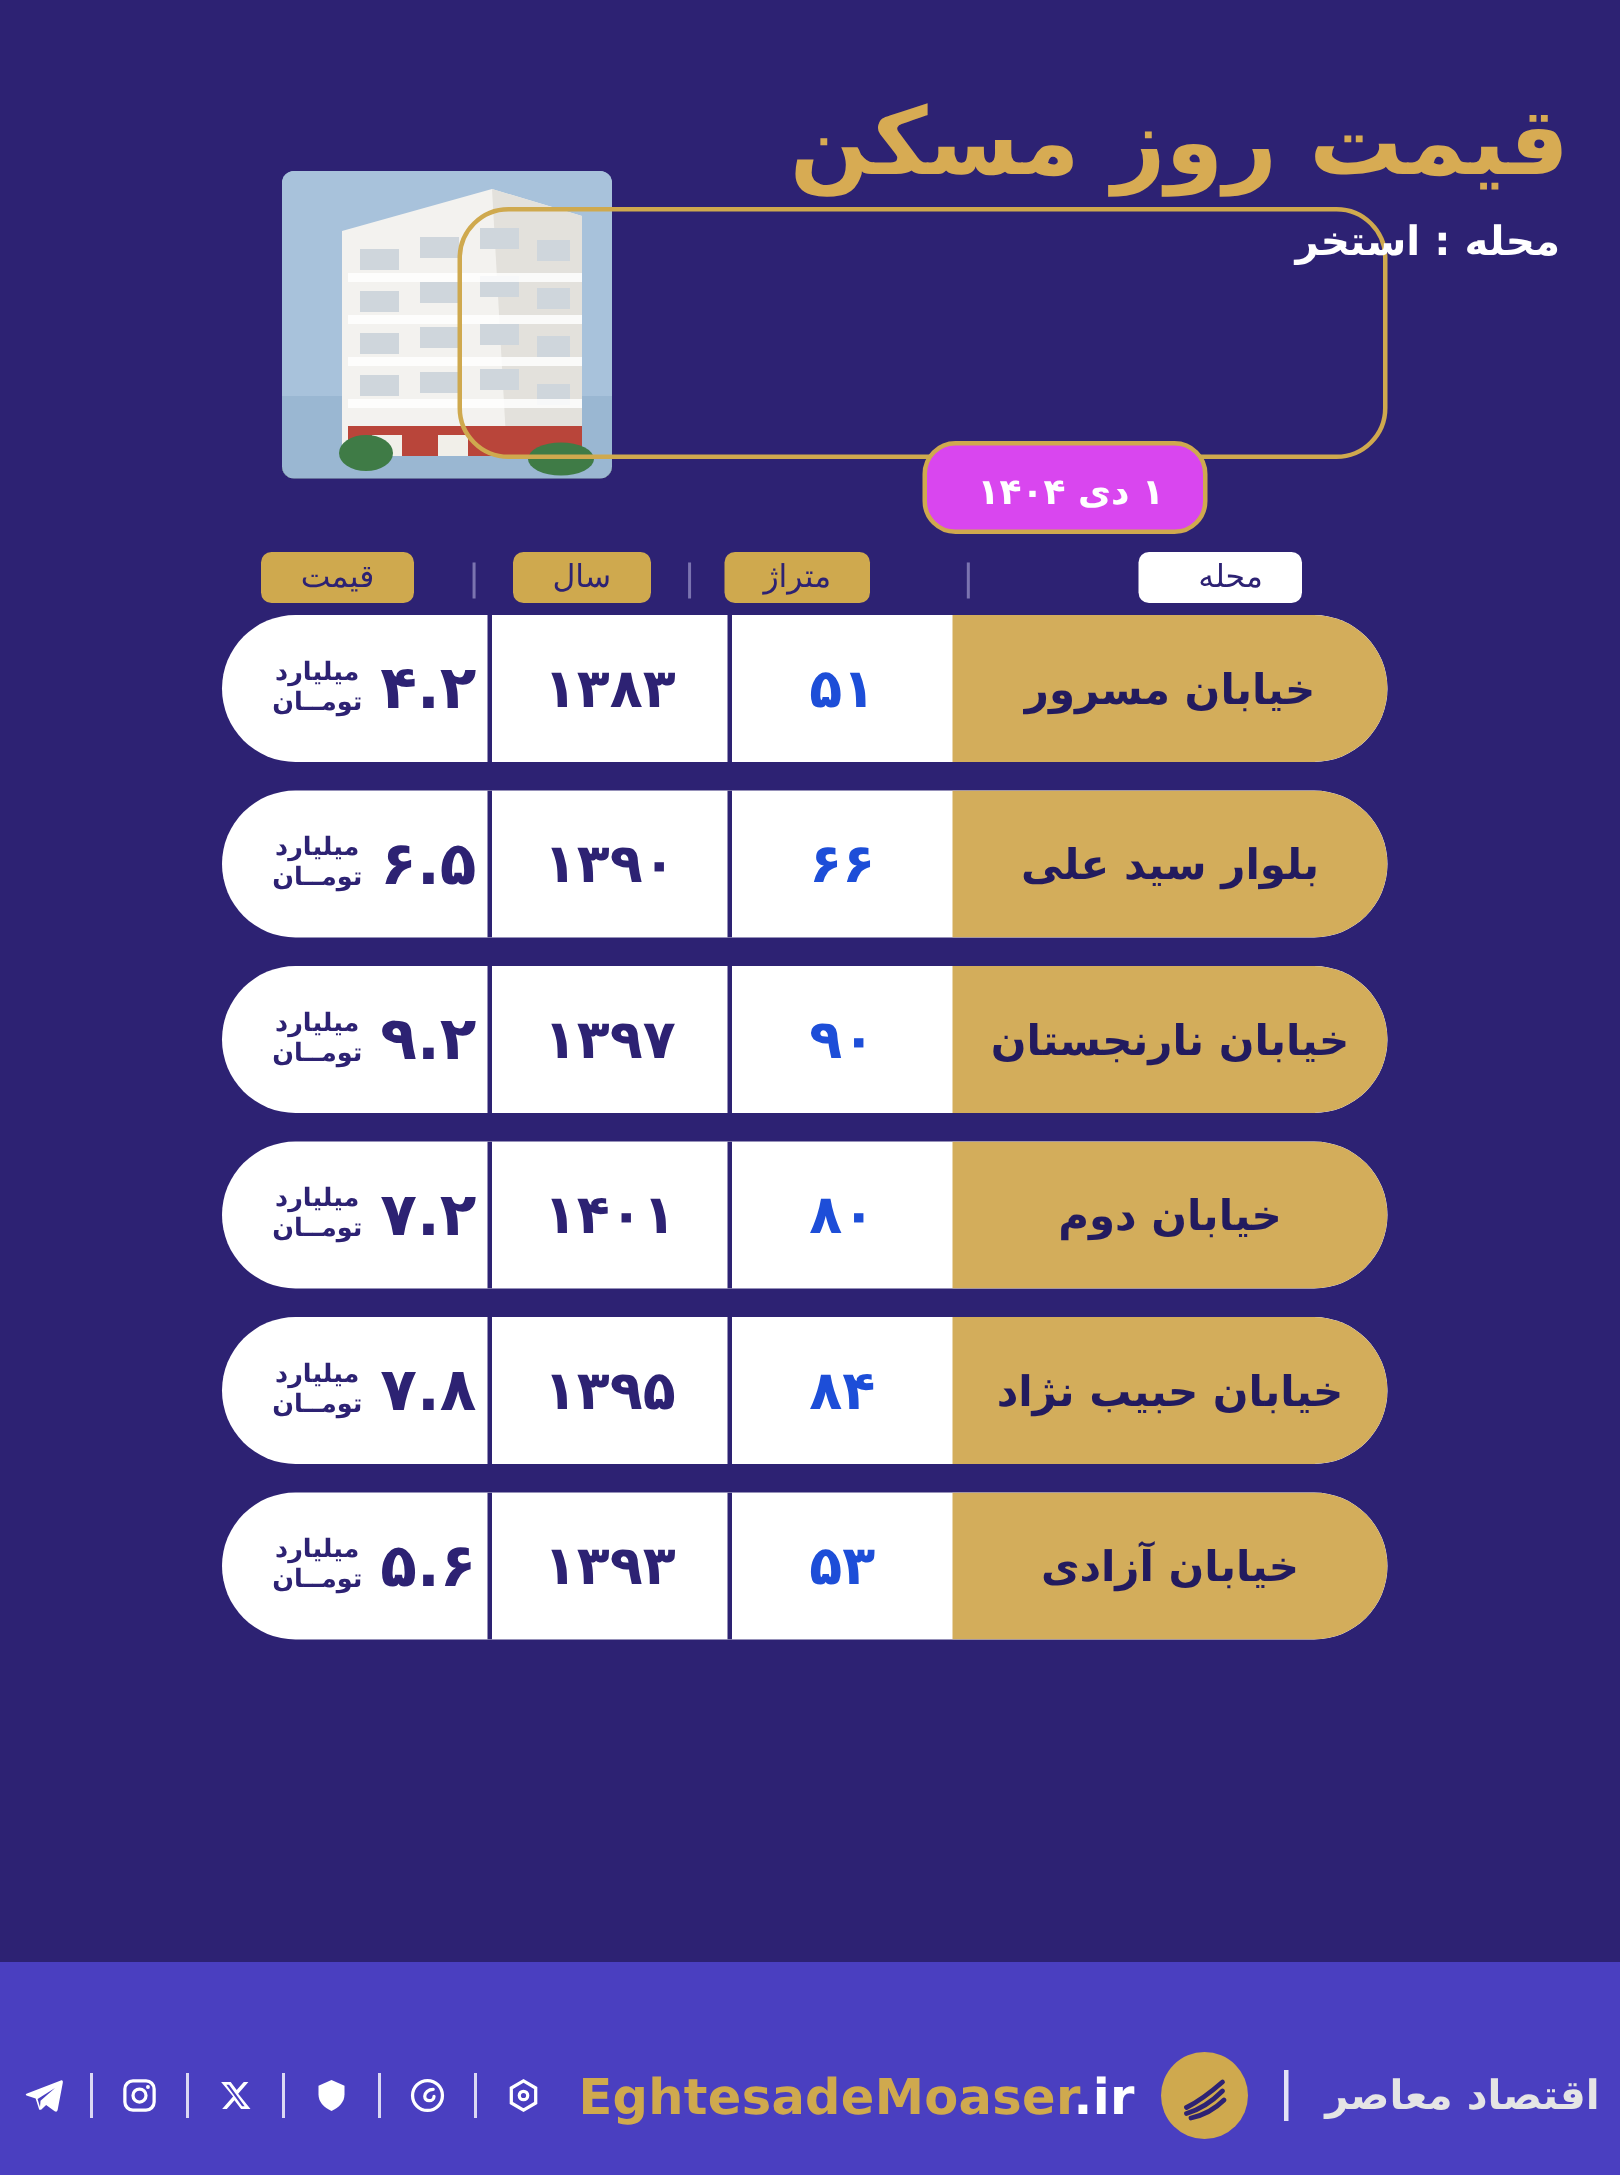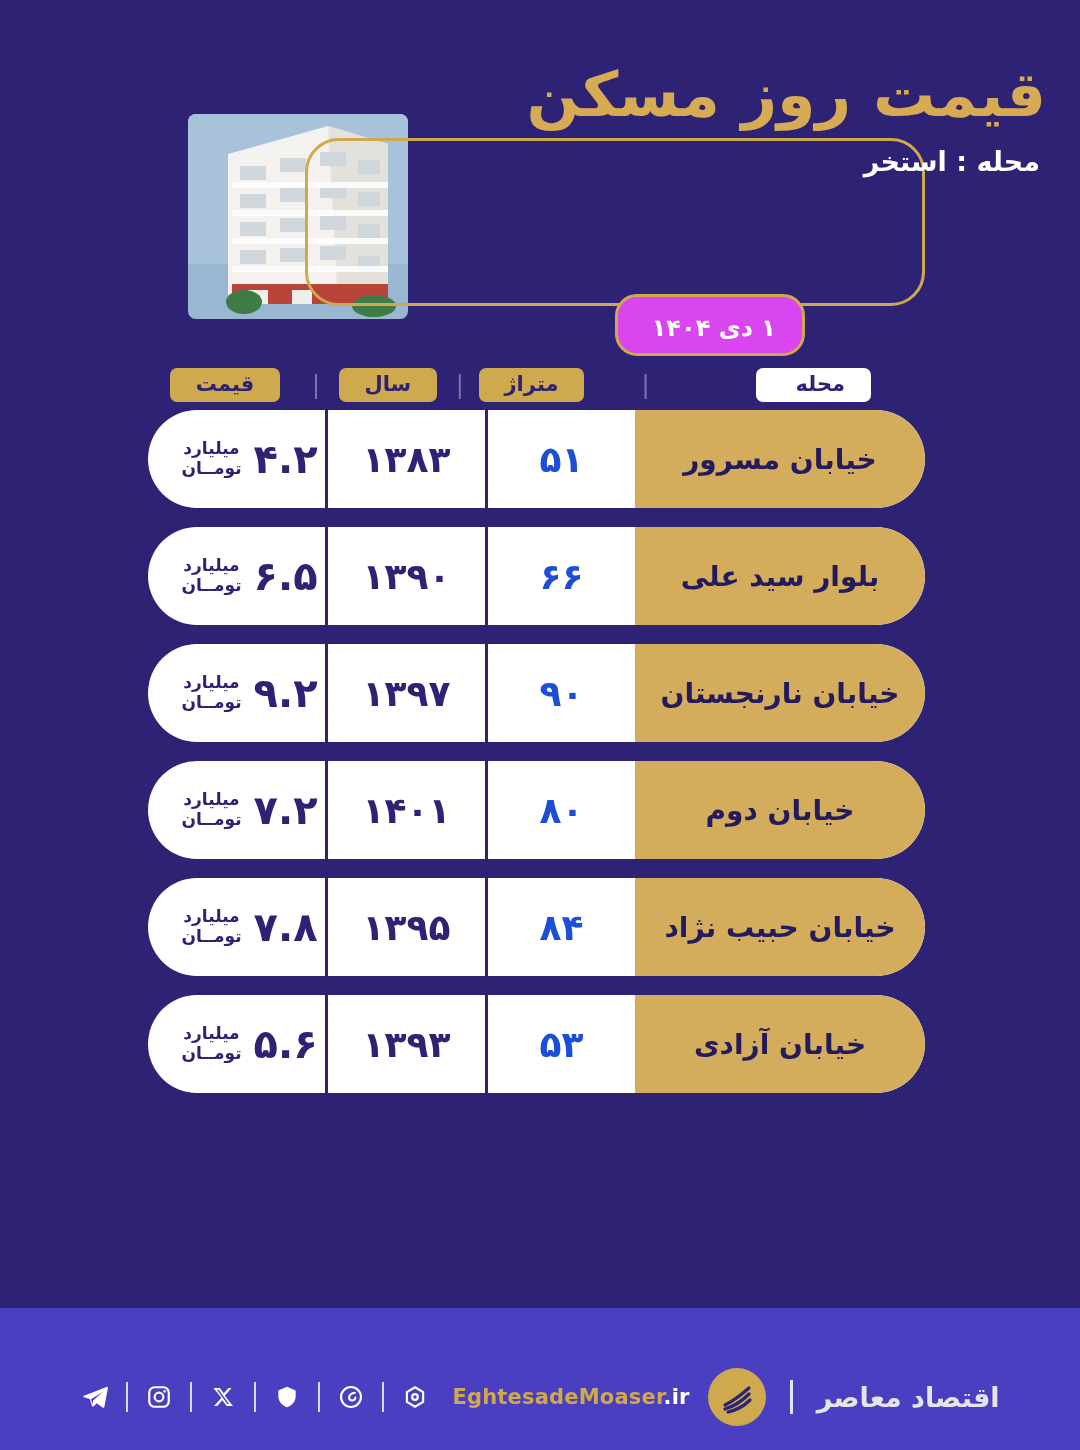--- a/index.html
+++ b/index.html
@@ -95,21 +95,21 @@
     display: flex;
     flex-direction: row;
     align-items: center;
     justify-content: flex-start;
     direction: rtl;
   }
   .chead {
     background: #cfa94e;
     color: #2d2273;
     font-size: 21px;
-    font-weight: bold;
+    font-weight: normal;
     border-radius: 7px;
     padding: 4px 26px 6px;
     text-align: center;
     white-space: nowrap;
   }
   .chead.white { background: #ffffff; padding-left: 40px; }
   .spacer-dot {
     color: #7b74b0;
     font-size: 24px;
     padding: 0 10px;
@@ -230,21 +230,21 @@
     width: 58px;
     height: 58px;
     border-radius: 50%;
     background: #cfa94e;
     display: flex;
     align-items: center;
     justify-content: center;
   }
   .site-url {
     color: #ffffff;
-    font-size: 21px;
+    font-size: 33px;
     font-weight: bold;
     direction: ltr;
     letter-spacing: .2px;
     white-space: nowrap;
   }
   .site-url .gold { color: #cfa94e; }
   .social {
     display: flex;
     align-items: center;
     gap: 16px;

